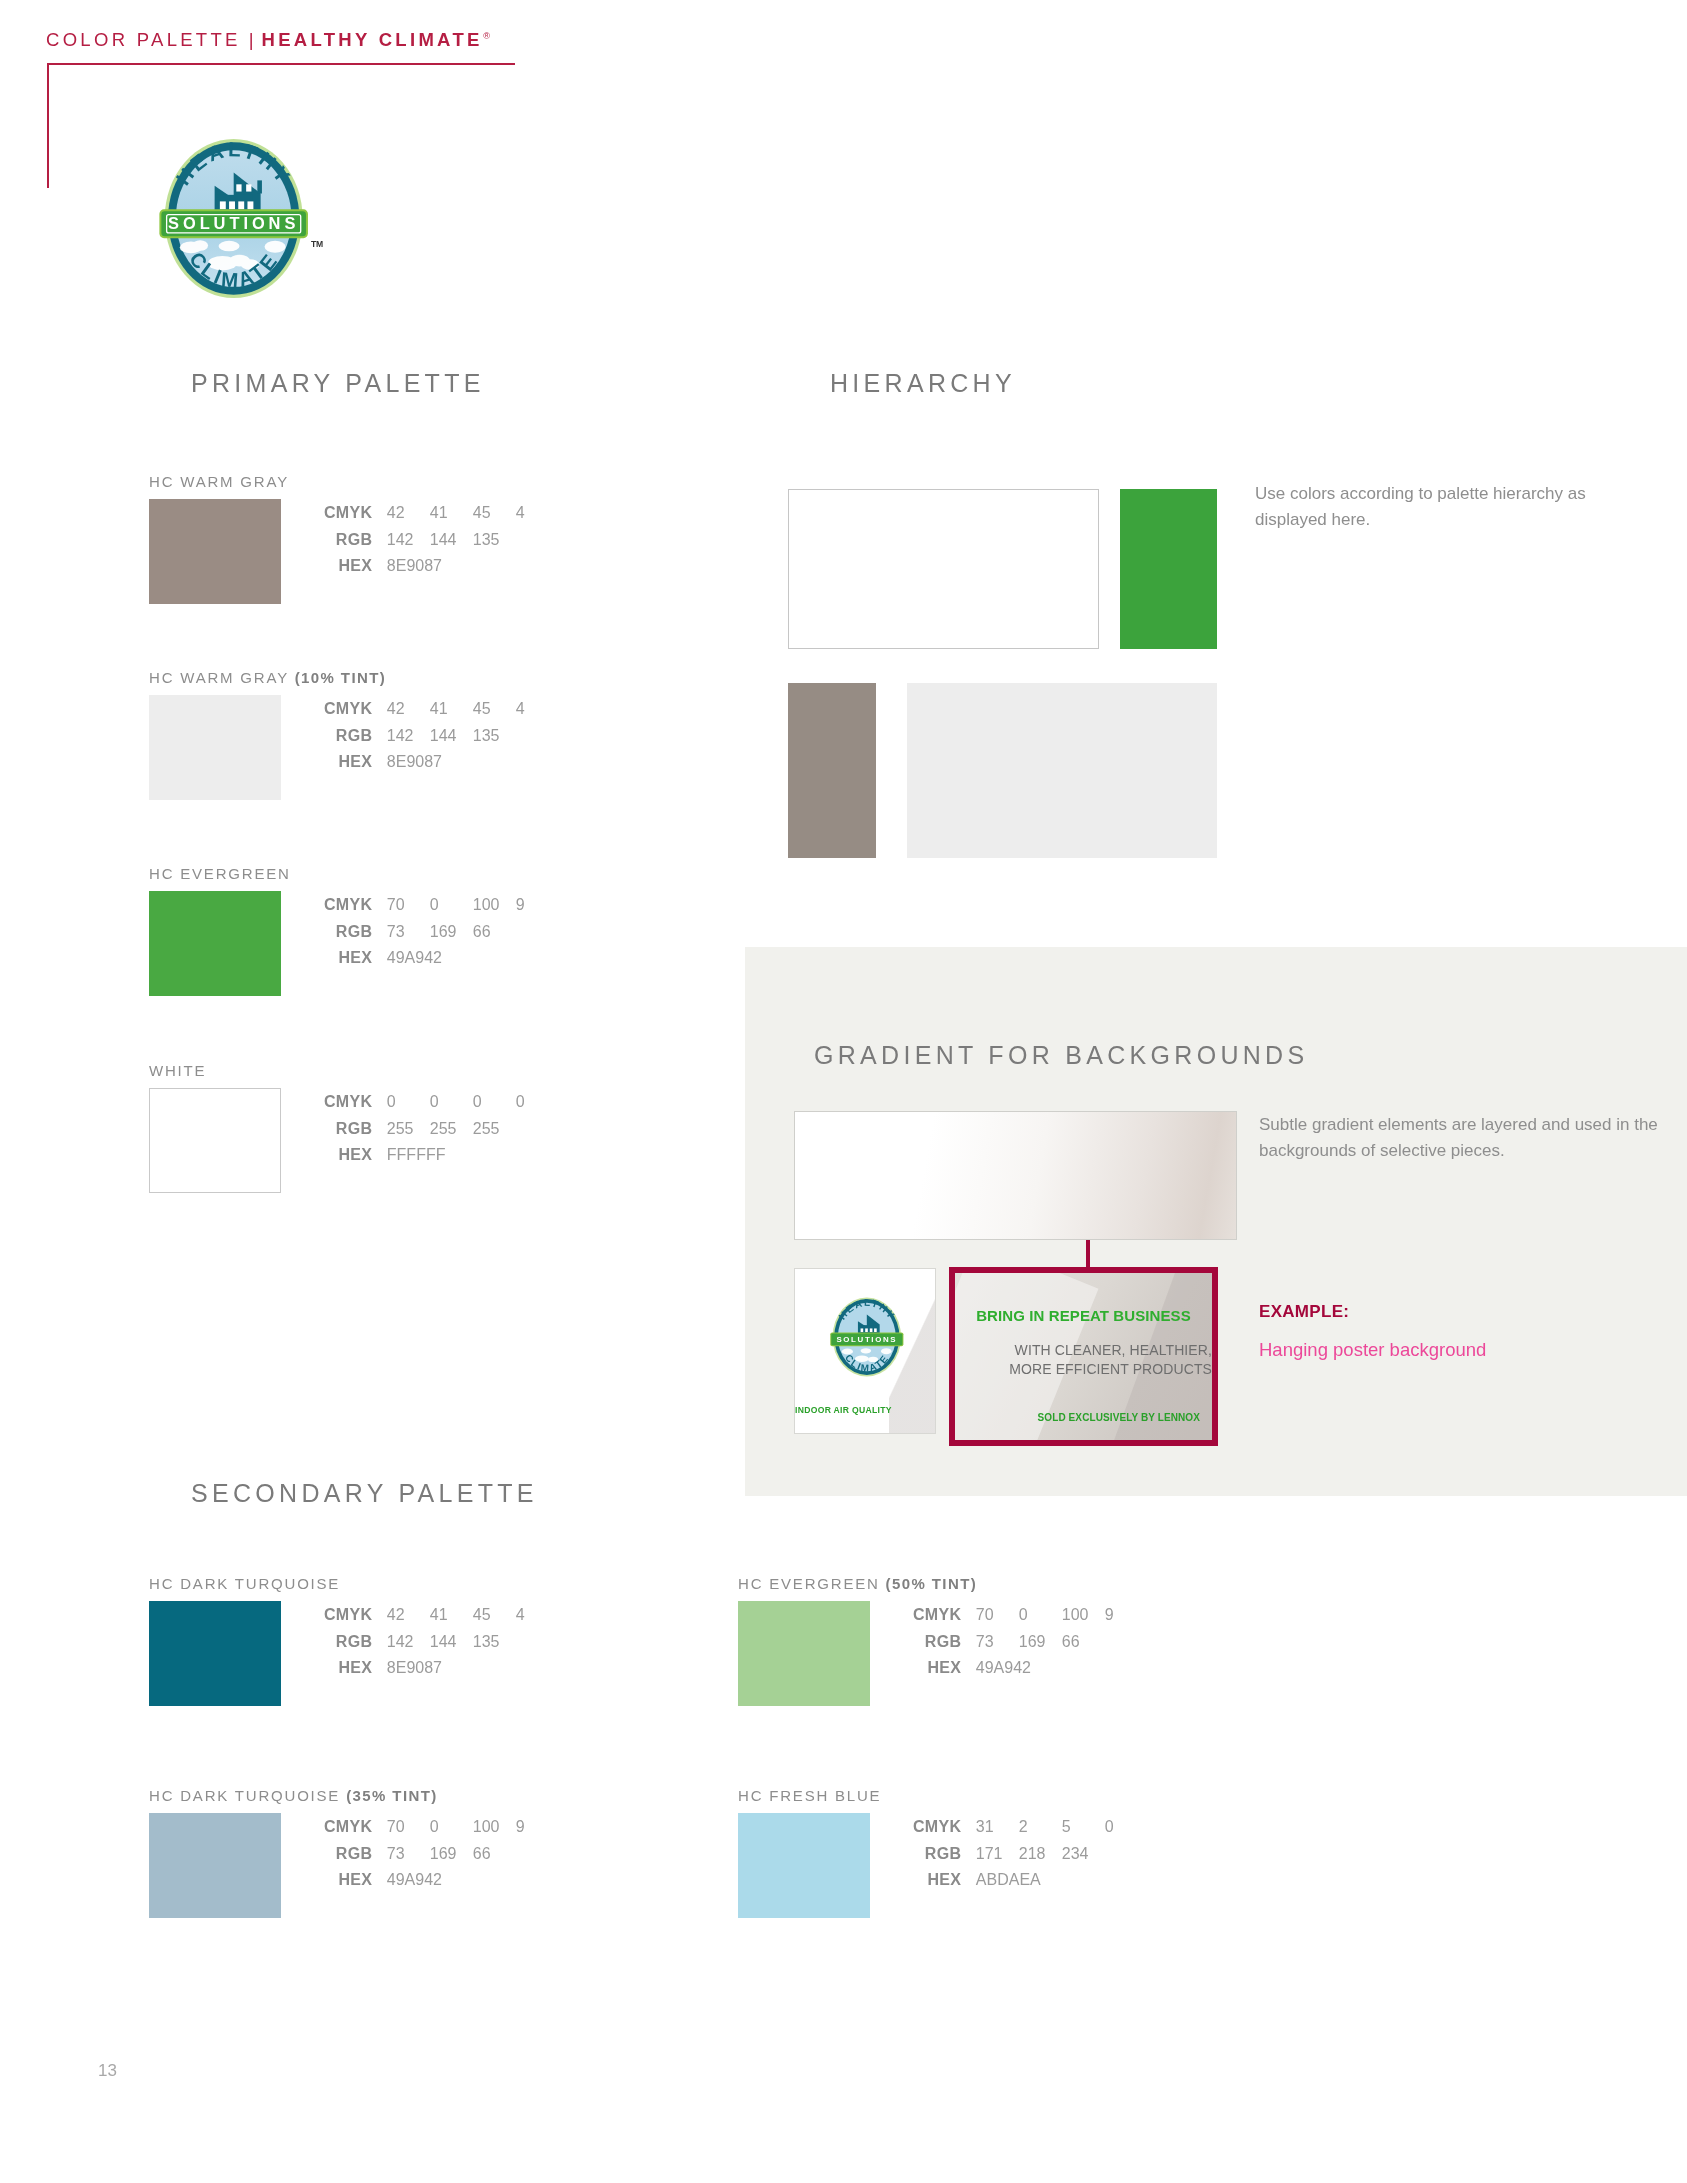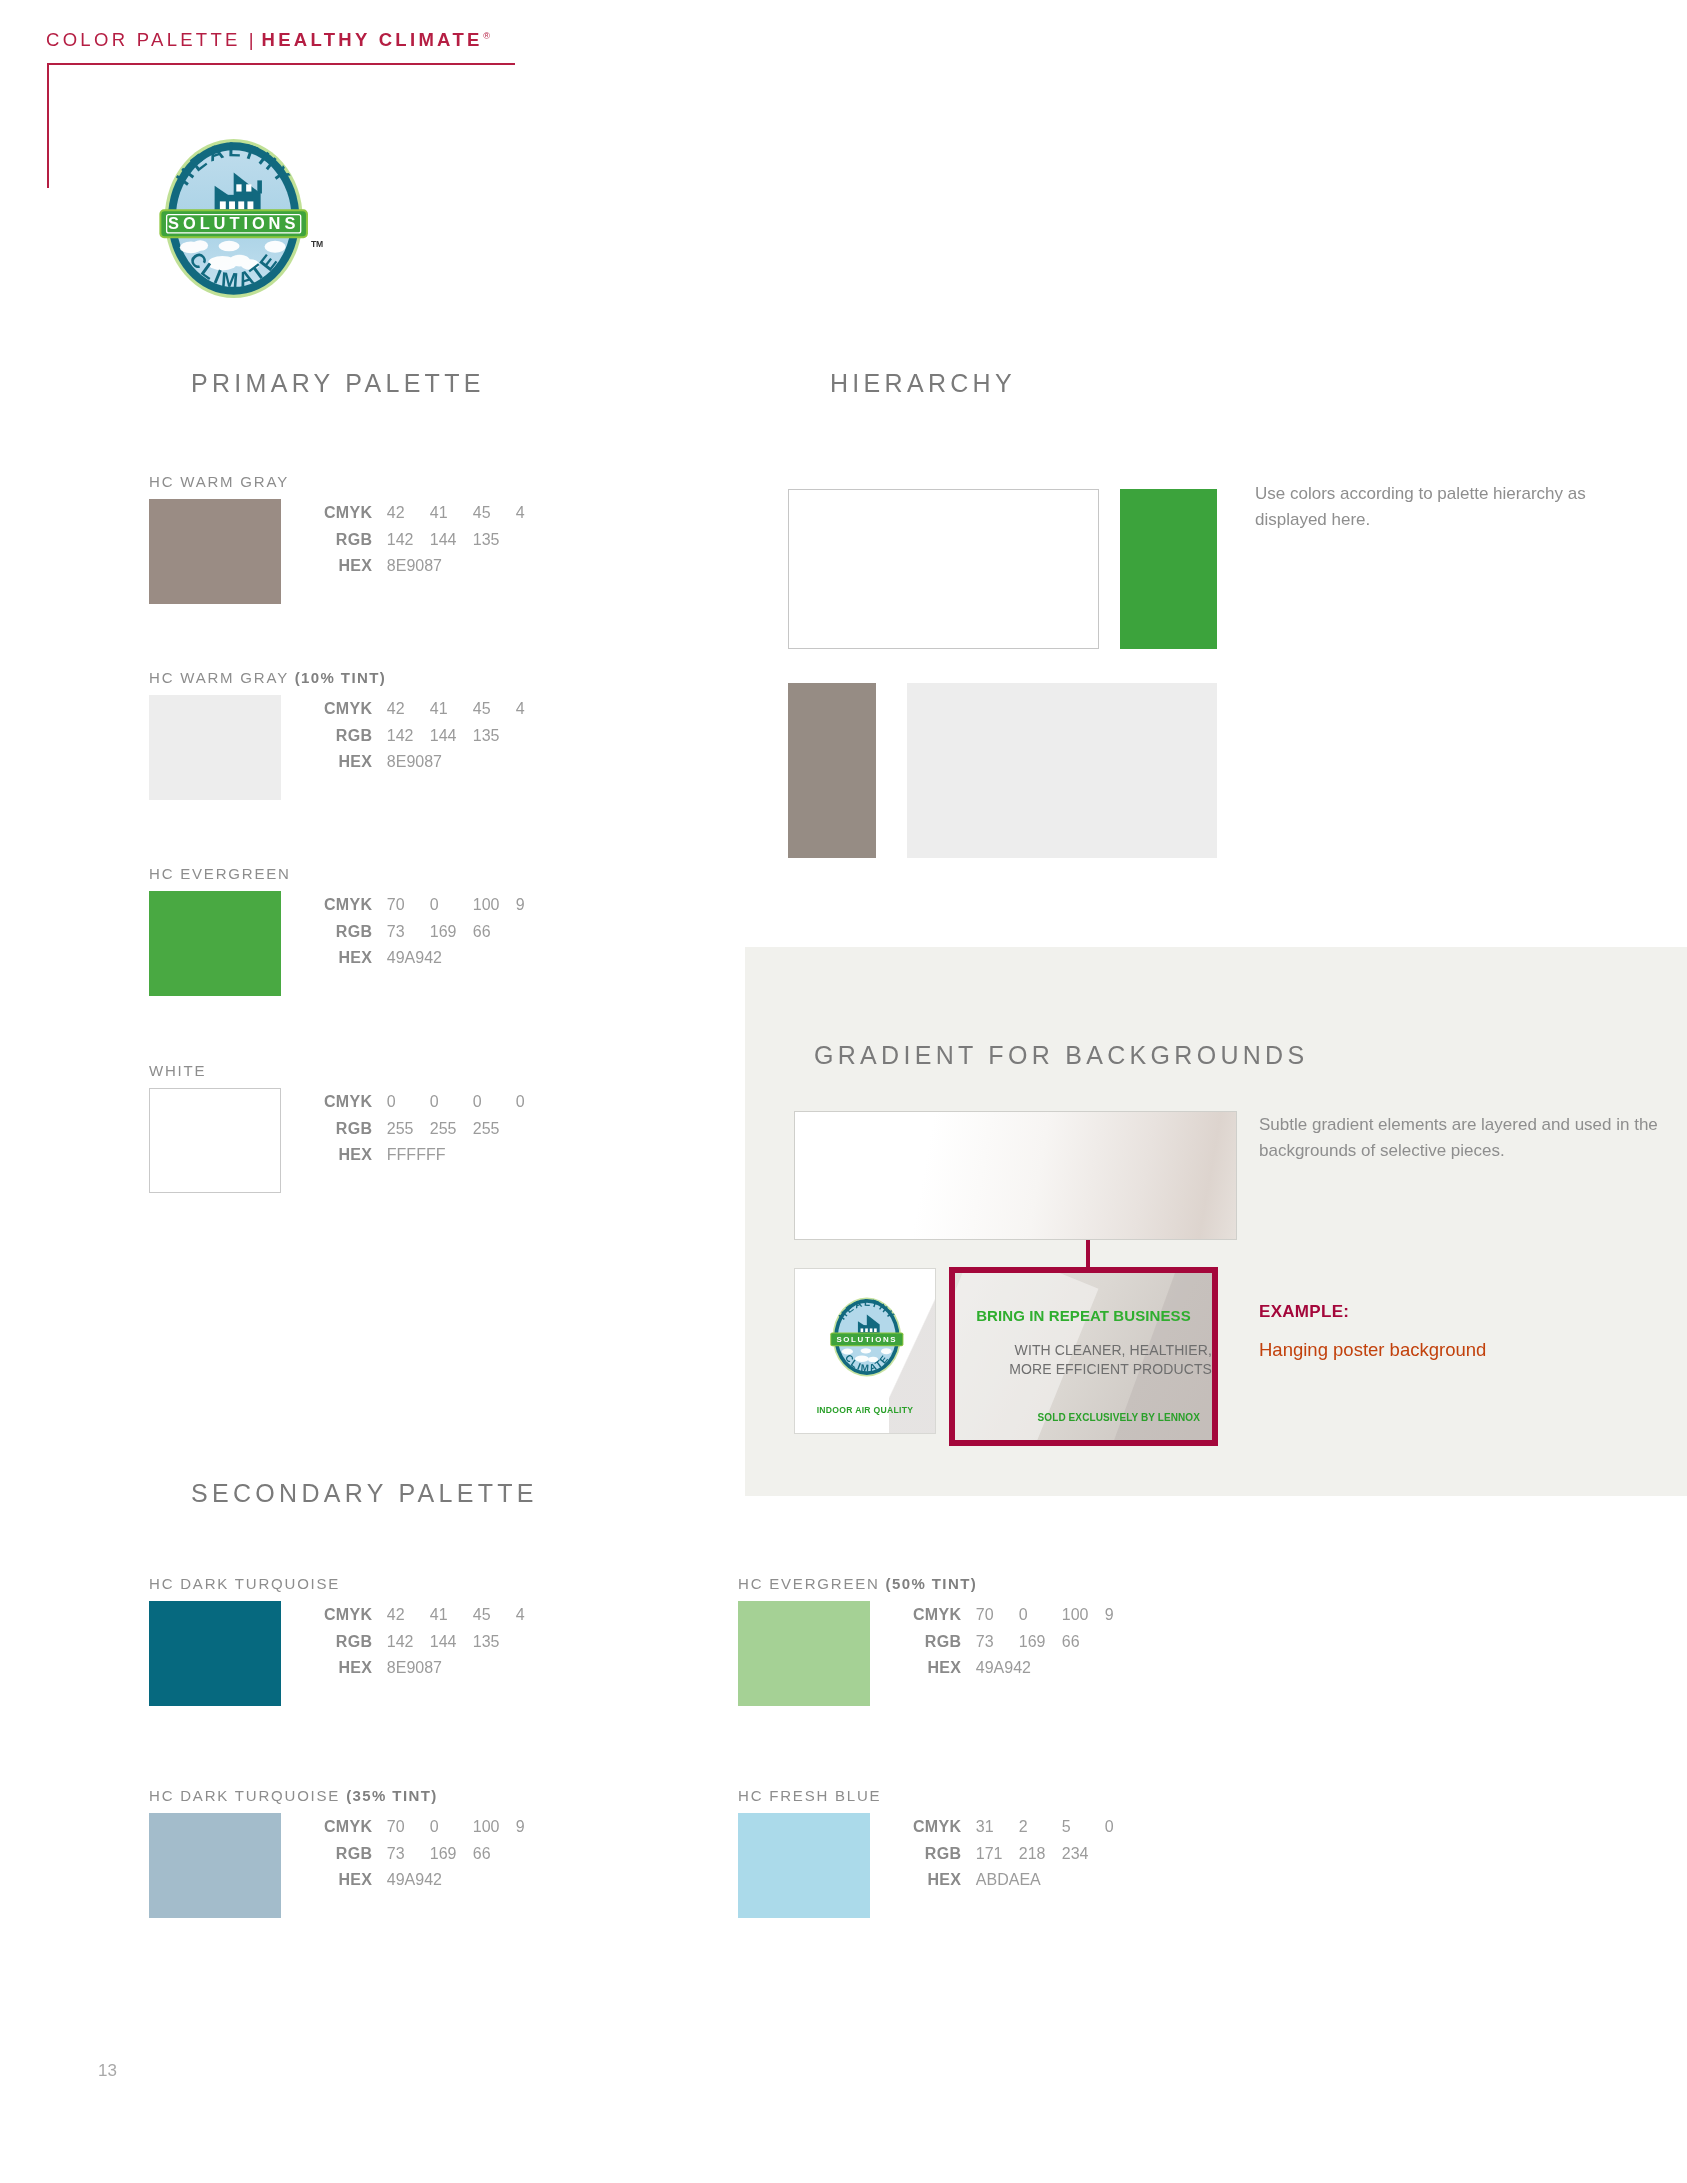--- a/index.html
+++ b/index.html
@@ -229,21 +229,20 @@
     position: absolute;
     left: 30px;
     top: 26px;
     width: 84px;
     height: 84px;
   }
   .poster-left .pl-cap {
     position: absolute;
     left: 0; right: 0;
     bottom: 18.5px;
-    text-align: center;
     font-size: 8.6px;
     font-weight: 700;
     letter-spacing: 0.3px;
     color: #2aa02a;
     white-space: nowrap;
   }
   .poster-left .pl-shade {
     position: absolute;
     right: -26px; top: 0;
     width: 72px; height: 100%;
@@ -318,21 +317,21 @@
     font-size: 17px;
     font-weight: 700;
     color: #a4073b;
     letter-spacing: 0.3px;
   }
   .ex-text {
     position: absolute;
     left: 1259px;
     top: 1339px;
     font-size: 18.5px;
-    color: #c2410c;
+    color: #ec4899;
     white-space: nowrap;
   }
 
   
   .page-num {
     position: absolute;
     left: 98px;
     top: 2061px;
     font-size: 17px;
     color: #a8a8a8;

